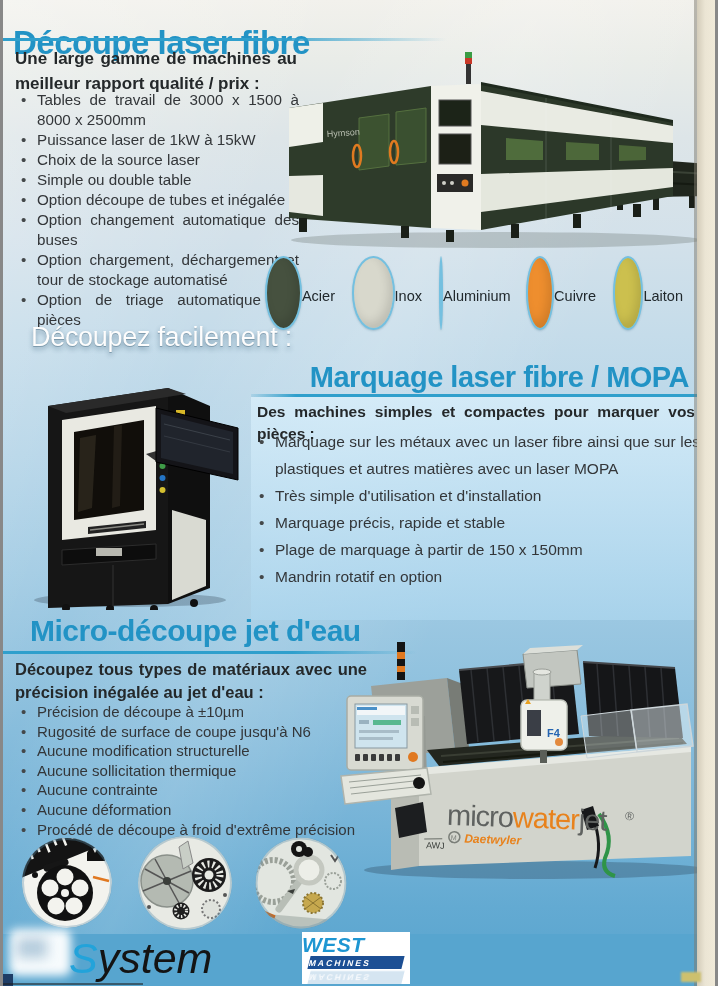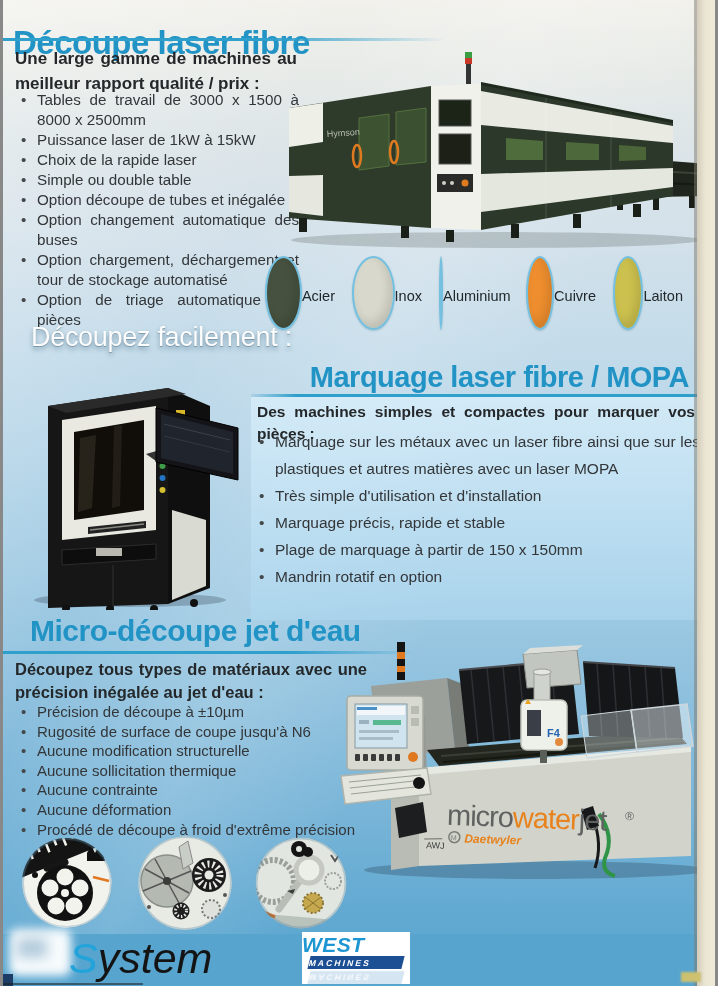--- a/index.html
+++ b/index.html
@@ -59,21 +59,21 @@
 
   <h1 class="h-cyan" style="left:10px;top:4px;font-size:33px;">Découpe laser fibre</h1>
   <div class="rule rule1"></div>
 
   <p class="intro" style="left:12px;top:46px;width:282px;font-size:17px;line-height:25px;margin:0;">Une large gamme de machines au meilleur rapport qualité / prix :</p>
 
   <ul class="blist sec1-list">
 
   <li><span>Tables de travail de 3000 x 1500 à 8000 x 2500mm</span></li>
       <li><span>Puissance laser de 1kW à 15kW</span></li>
-      <li><span>Choix de la rapide laser</span></li>
+      <li><span>Choix de la source laser</span></li>
       <li><span>Simple ou double table</span></li>
       <li><span>Option découpe de tubes et inégalée</span></li>
       <li><span>Option changement automatique des buses</span></li>
       <li><span>Option chargement, déchargement et tour de stockage automatisé</span></li>
       <li><span>Option de triage automatique des pièces</span></li>
     </ul>
 
   <svg class="abs" style="left:278px;top:46px;" width="432" height="206" viewBox="0 0 432 206">
     <ellipse cx="215" cy="194" rx="205" ry="8" fill="rgba(60,70,60,.22)"></ellipse>
 

